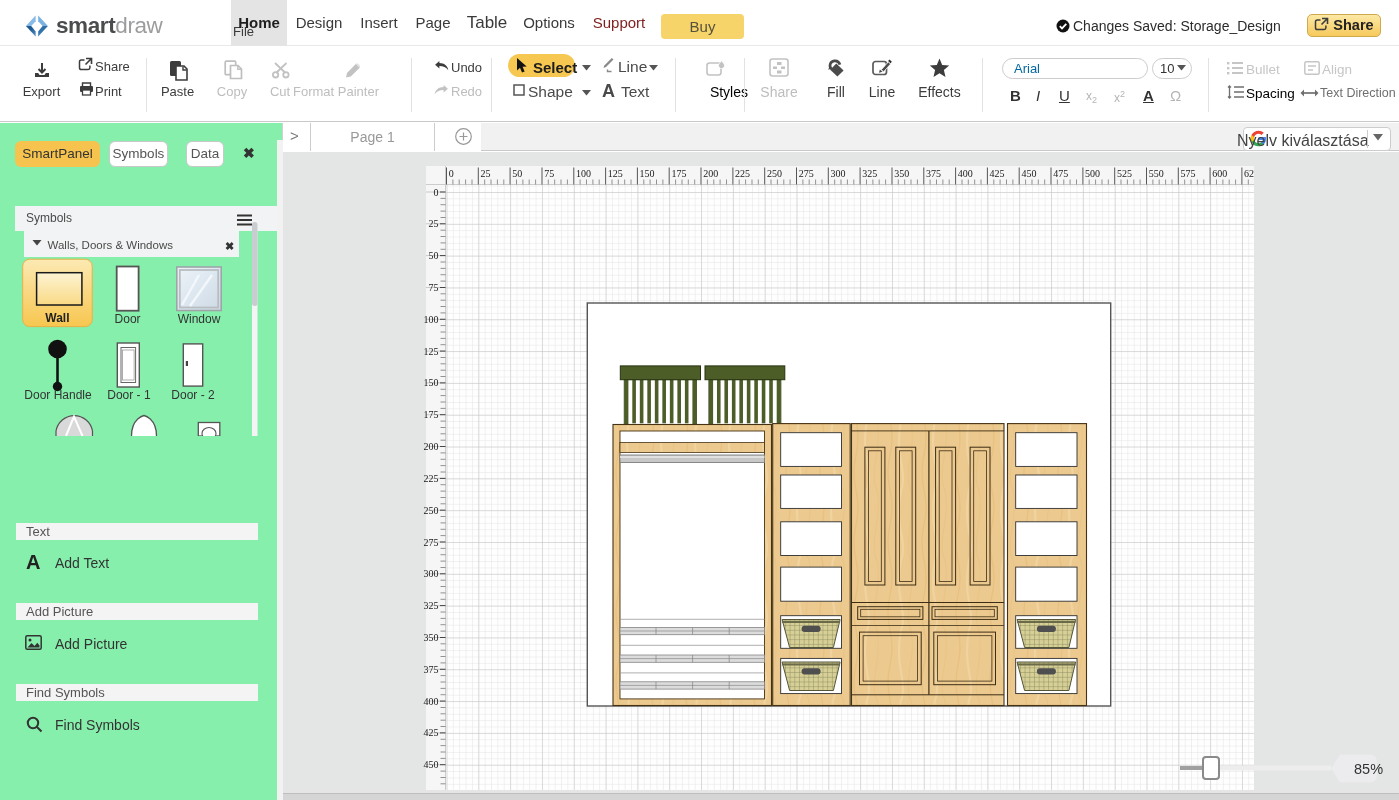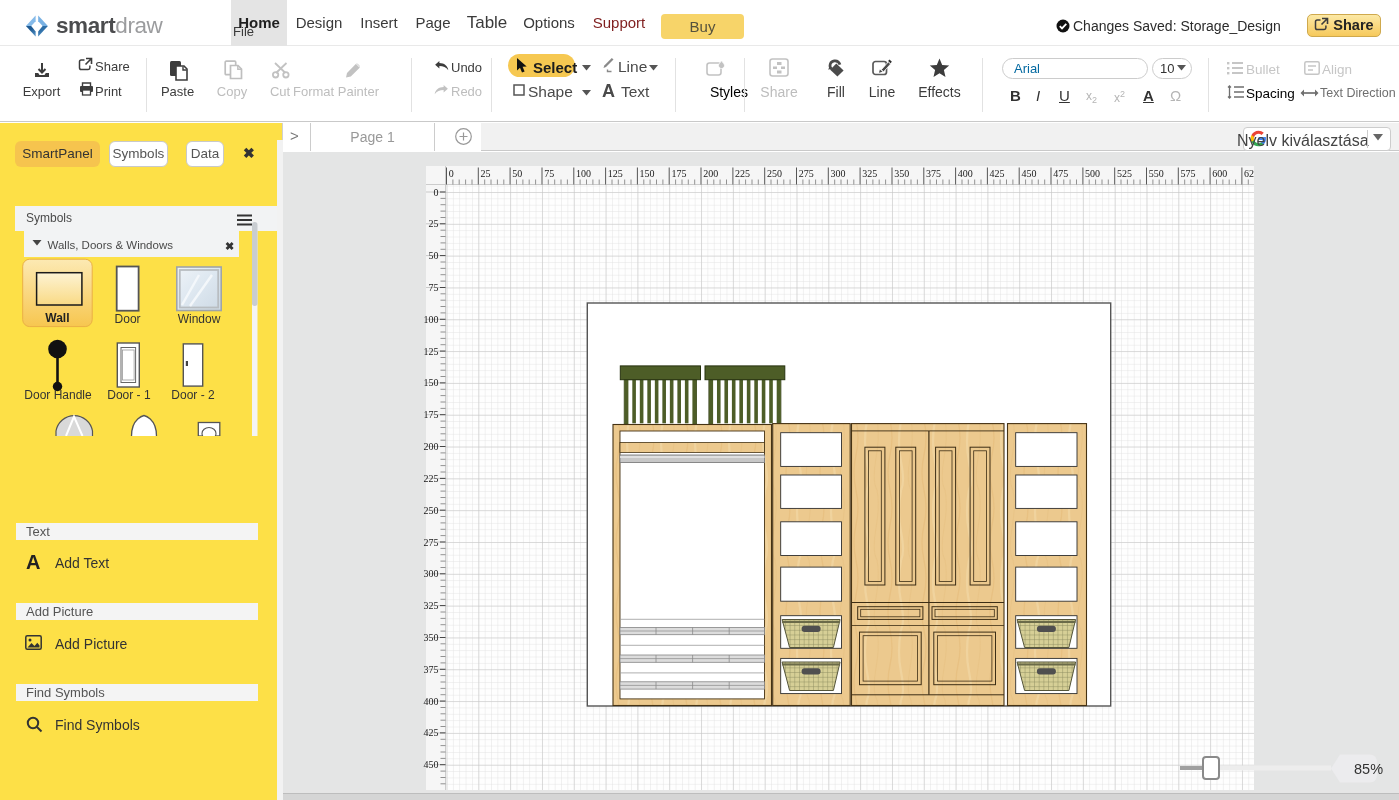--- a/index.html
+++ b/index.html
@@ -184,21 +184,21 @@
         <rect x="0.8" y="0.8" width="14.4" height="12.4" rx="1.5" fill="none" stroke="#c6c6c6" stroke-width="1.5"></rect>
         <path d="M4 5h8M4 9h5" stroke="#c6c6c6" stroke-width="1.6"></path>
       </svg></div>
 <div style="position:absolute;left:1322px;top:14.5px;font-size:13.5px;color:#c6c6c6;font-weight:400;white-space:nowrap">Align</div>
 <div style="position:absolute;line-height:0;font-size:0;left:1300px;top:41px"><svg width="19" height="10" viewBox="0 0 19 10">
         <path d="M3 5h13" stroke="#6f6f6f" stroke-width="1.7"></path>
         <path d="M4 1.5 0.5 5 4 8.5zM15 1.5 18.5 5 15 8.5z" fill="#6f6f6f"></path>
       </svg></div>
 <div style="position:absolute;left:1320px;top:39px;font-size:12.5px;color:#6f6f6f;font-weight:400;white-space:nowrap">Text Direction</div>
 </div>
-<div class="ab" style="left:0;top:123px;width:283px;height:677px;background:#fde047;border-right:1px solid #d0d0d0">
+<div class="ab" style="left:0;top:123px;width:283px;height:677px;background:#86efac;border-right:1px solid #d0d0d0">
 <div style="position:absolute;left:15px;top:18px;width:85px;height:26px;background:#f6c44e;border-radius:6px;text-align:center;line-height:26px;font-size:13.5px;color:#333">SmartPanel</div>
 <div style="position:absolute;left:109px;top:18px;width:59px;height:26px;background:#fff;border:1px solid #c9c9c9;border-radius:6px;text-align:center;line-height:24px;font-size:13.5px;color:#555">Symbols</div>
 <div style="position:absolute;left:186px;top:18px;width:38px;height:26px;background:#fff;border:1px solid #c9c9c9;border-radius:6px;text-align:center;line-height:24px;font-size:13.5px;color:#555">Data</div>
 <div style="position:absolute;left:243px;top:22px;font-size:14px;font-weight:bold;color:#333">✖</div>
 <div style="position:absolute;left:277px;top:17px;width:6px;height:660px;background:#f2f2f2"></div>
 <div style="position:absolute;left:15px;top:83px;width:262px;height:25px;background:#f2f3f4;line-height:25px;font-size:12px;color:#4a4a4a;padding-left:11px">Symbols</div>
 <div style="position:absolute;line-height:0;font-size:0;left:237px;top:91px"><svg width="15" height="12" viewBox="0 0 15 12">
         <path d="M0 1.5h15M0 6h15M0 10.5h15" stroke="#333" stroke-width="1.8"></path>
       </svg></div>
 <div style="position:absolute;line-height:0;font-size:0;left:15px;top:96px;width:262px;height:217px"><svg width="262" height="217" viewBox="0 0 262 217">

